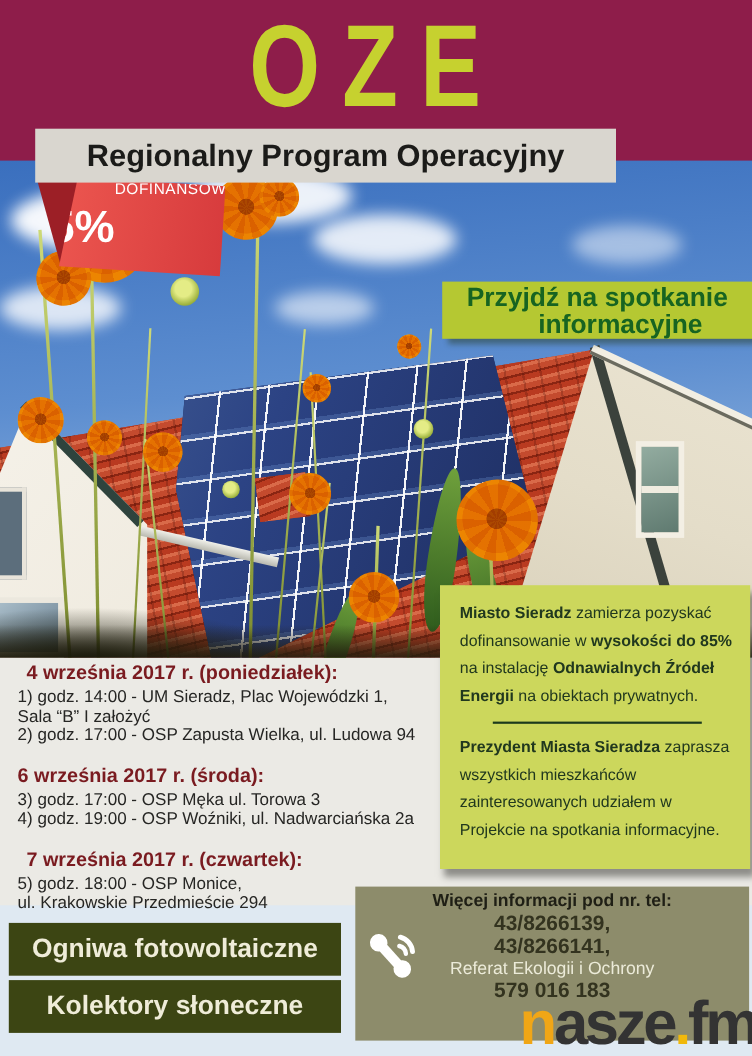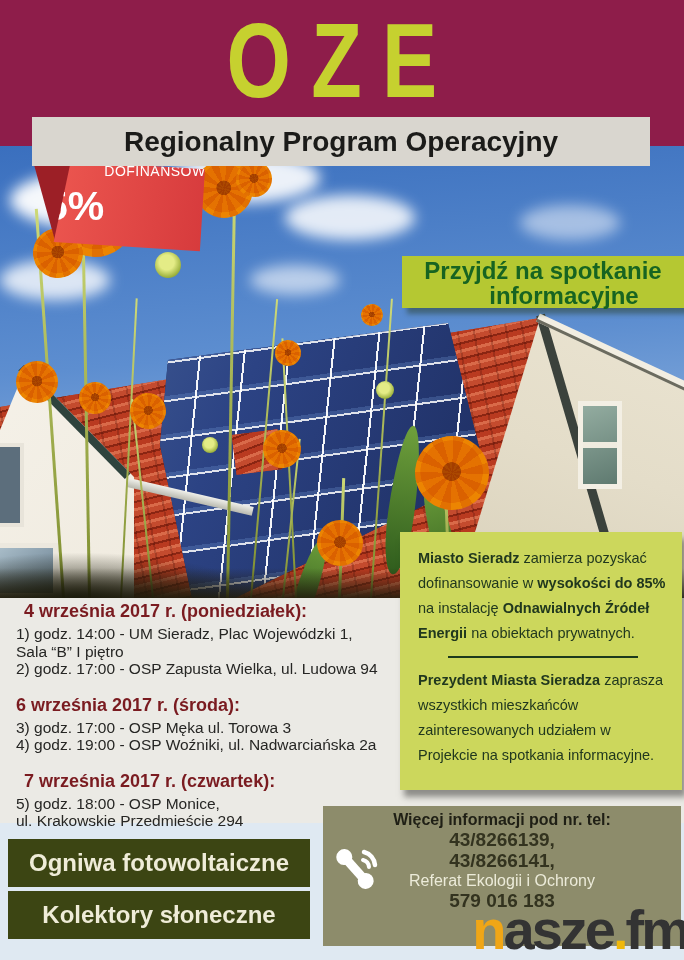--- a/index.html
+++ b/index.html
@@ -67,21 +67,21 @@
   .shade-band{position:absolute;left:0;bottom:0;width:684px;height:30px;
         background:linear-gradient(to top,rgba(35,30,14,.92),rgba(35,30,14,0));}
   .shade-left{position:absolute;left:0;bottom:0;width:260px;height:46px;
         background:radial-gradient(ellipse at 30% 100%,rgba(25,25,10,.9),transparent 70%);}
 
   
   .header{position:absolute;left:0;top:0;width:684px;height:146px;background:#8e1d4a;}
   .oze{position:absolute;left:0;top:6px;width:684px;text-align:center;
        font-size:106px;font-weight:bold;line-height:108px;letter-spacing:26px;
        color:#c6d12f;transform:scaleX(.78);}
-  .program-bar{position:absolute;left:32px;top:117px;width:618px;height:49px;background:#d9d6cf;
+  .program-bar{position:absolute;left:32px;top:117px;width:528px;height:49px;background:#d9d6cf;
        display:flex;align-items:center;justify-content:center;z-index:12;}
   .program-bar span{font-size:28px;font-weight:600;color:#1b1b19;letter-spacing:0px;}
 
   
   .ribbon{position:absolute;left:33px;top:161px;width:172px;height:92px;z-index:9;}
   .ribbon-fold{position:absolute;inset:0;background:#9c1f26;
        clip-path:polygon(0 0,24% 0,13% 88%);}
   .ribbon-main{position:absolute;inset:0;background:linear-gradient(100deg,#ef5a52,#d63a3c);
        clip-path:polygon(22% 0,100% 9%,97% 98%,12% 88%);
        display:flex;flex-direction:row;align-items:flex-start;justify-content:center;
@@ -221,21 +221,21 @@
   <div class="info-box">
     <p><b>Miasto Sieradz</b><span> zamierza pozyskać dofinansowanie w </span><b>wysokości do 85%</b><span> na instalację </span><b>Odnawialnych Źródeł Energii</b><span> na obiektach prywatnych.</span></p>
     <hr class="info-divider">
     <p><b>Prezydent Miasta Sieradza</b><span> zaprasza wszystkich mieszkańców zainteresowanych udziałem w Projekcie na spotkania informacyjne.</span></p>
   </div>
 
   <div class="schedule">
     <div class="sched-sec">
       <div class="sched-h pad">4 września 2017 r. (poniedziałek):</div>
       <div class="sched-l">1) godz. 14:00 - UM Sieradz, Plac Wojewódzki 1,</div>
-      <div class="sched-l">Sala “B” I piętro</div>
+      <div class="sched-l">Sala “B” I założyć</div>
       <div class="sched-l">2) godz. 17:00 - OSP Zapusta Wielka, ul. Ludowa 94</div>
     </div>
     <div class="sched-sec">
       <div class="sched-h">6 września 2017 r. (środa):</div>
       <div class="sched-l">3) godz. 17:00 - OSP Męka ul. Torowa 3</div>
       <div class="sched-l">4) godz. 19:00 - OSP Woźniki, ul. Nadwarciańska 2a</div>
     </div>
     <div class="sched-sec">
       <div class="sched-h pad">7 września 2017 r. (czwartek):</div>
       <div class="sched-l">5) godz. 18:00 - OSP Monice,</div>

